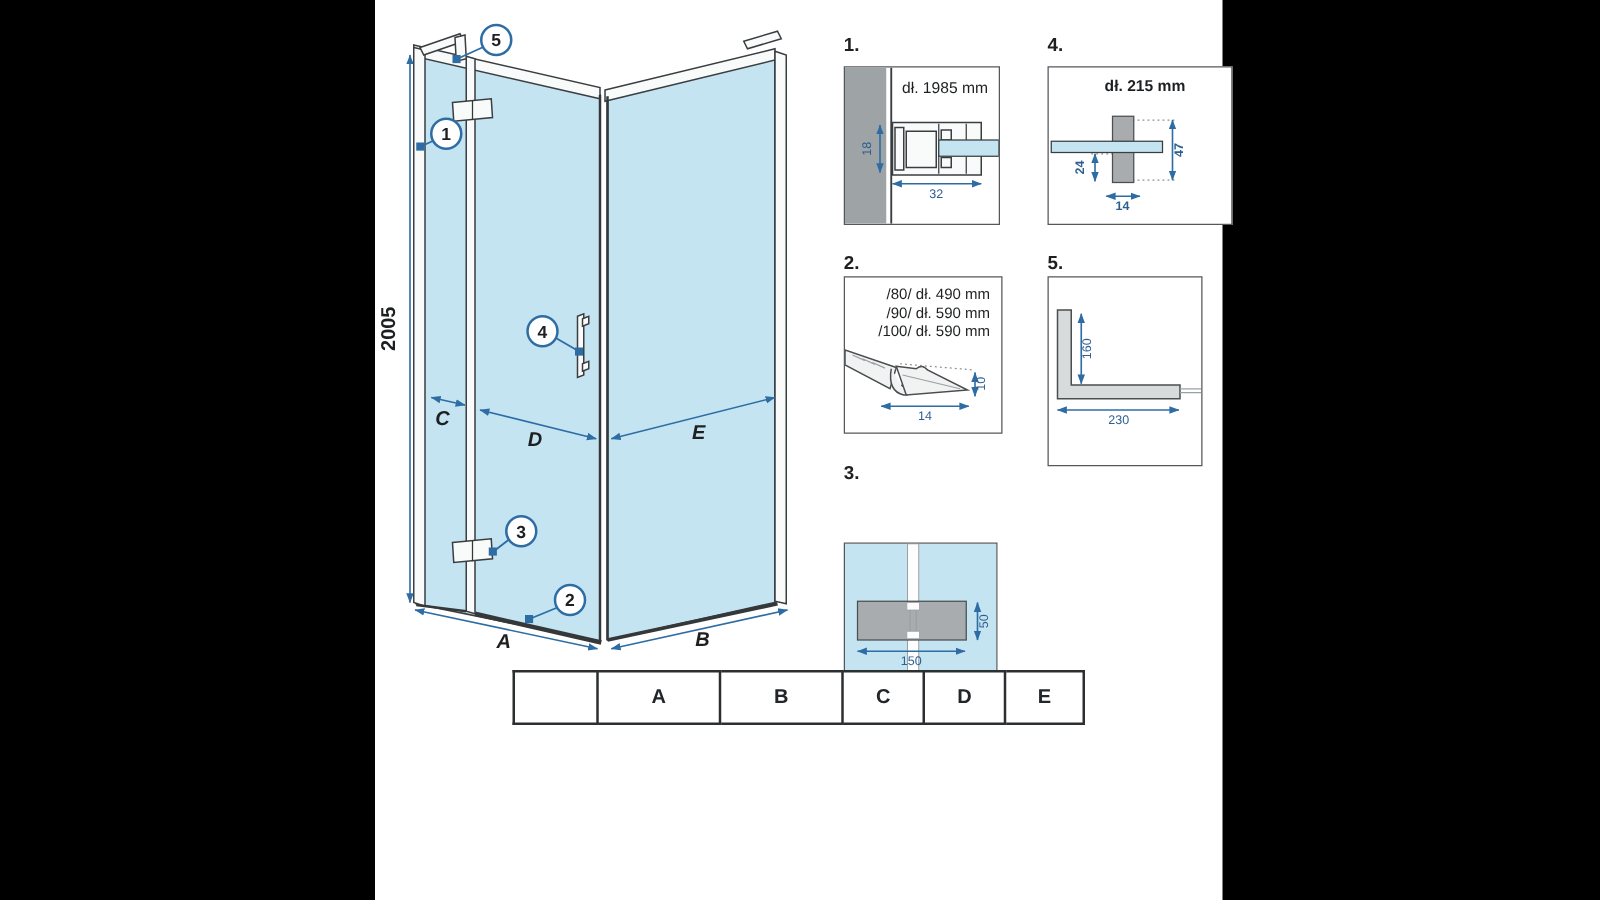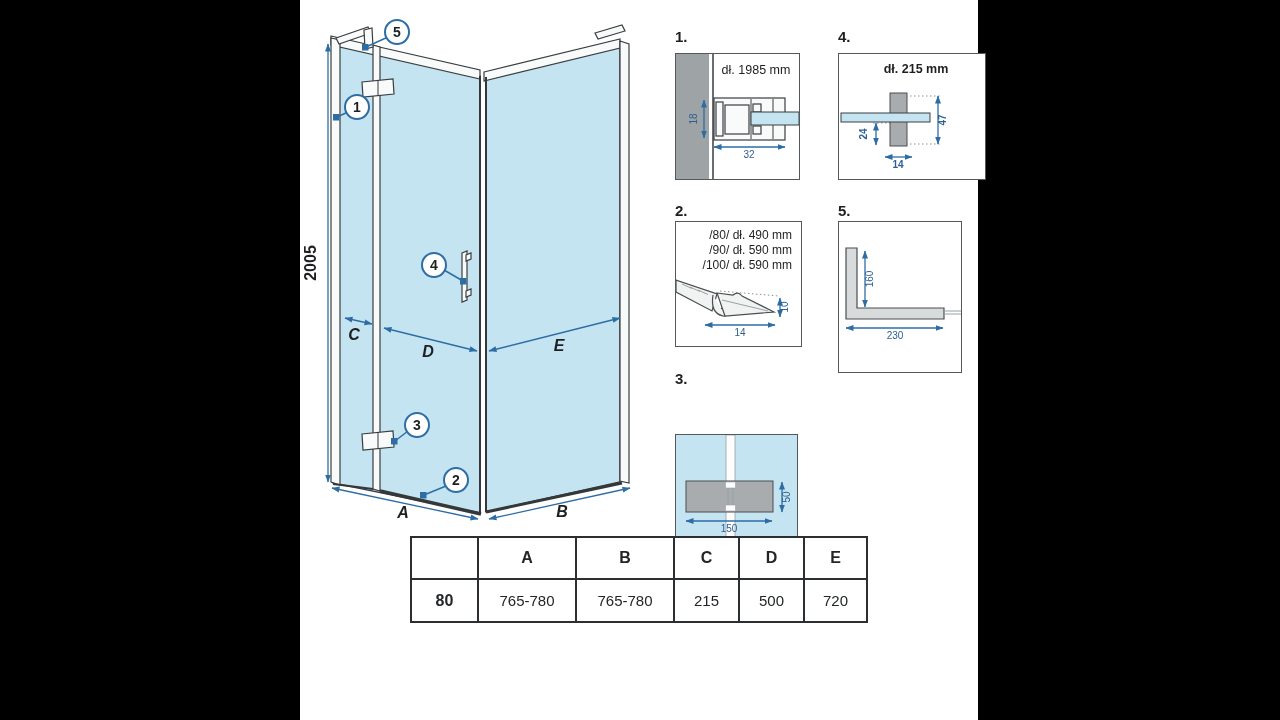--- a/index.html
+++ b/index.html
@@ -292,24 +292,16 @@
     </colgroup>
     <tbody>
         <tr class="head">
       <th></th>
       <th>A</th>
       <th>B</th>
       <th>C</th>
       <th>D</th>
       <th>E</th>
     </tr>
-    <tr>
-      <th>80</th>
-      <td>765-780</td>
-      <td>765-780</td>
-      <td>215</td>
-      <td>500</td>
-      <td>720</td>
-    </tr>
   </tbody>
     </table>
 
 </div>
 
 </body></html>

